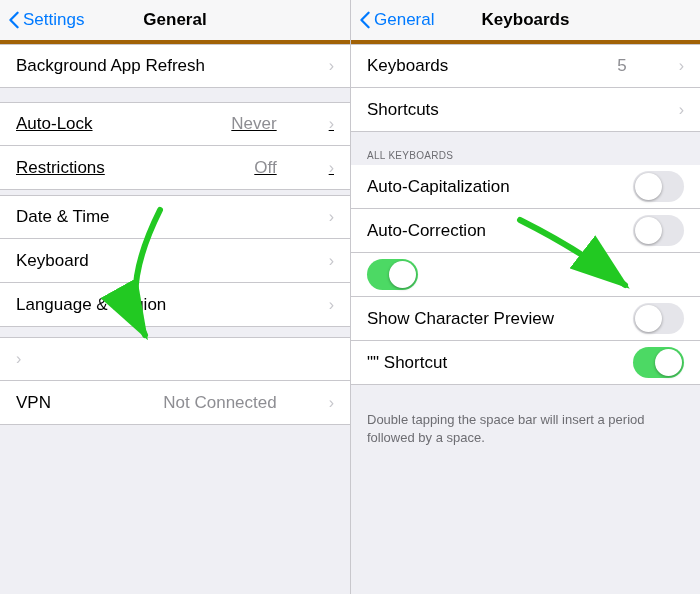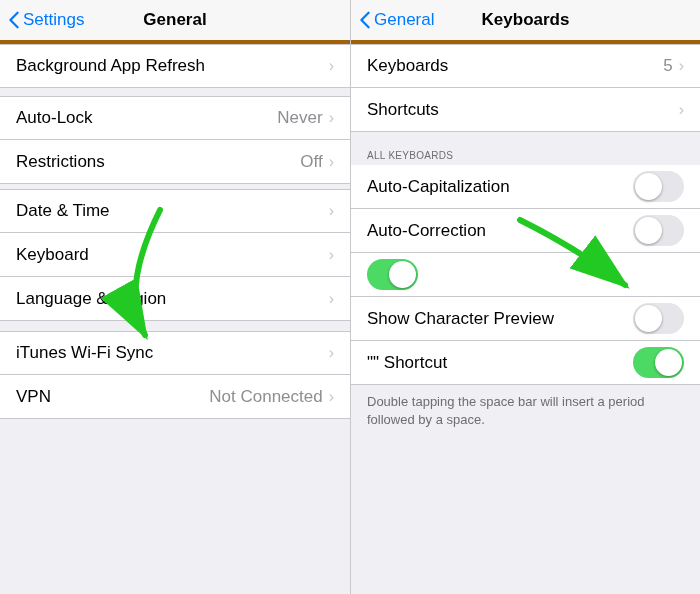--- a/index.html
+++ b/index.html
@@ -71,20 +71,21 @@
     }
 
     .list-item {
       background: #fff;
       border-bottom: 1px solid #c8c7cc;
       display: flex;
       align-items: center;
       padding: 0 16px;
       min-height: 44px;
       position: relative;
+      gap: 46px;
     }
     .list-item:first-child {
       border-top: 1px solid #c8c7cc;
     }
 
     .item-label {
       font-size: 17px;
       color: #000;
       flex: 1;
     }
@@ -155,20 +156,21 @@
       top: 0;
       width: 350px;
       height: 594px;
     }
 
     .section-footer {
       font-size: 13px;
       color: #6d6d72;
       padding: 8px 16px 12px 16px;
       line-height: 1.4;
+      margin-top: 18px;
     }
   </style>
 </head>
 <body>
 
 <div class="panel">
   <div class="nav-bar">
     <div class="nav-back">
       <svg viewBox="0 0 12 20" fill="none" stroke="#007aff" stroke-width="2.5" stroke-linecap="round" stroke-linejoin="round">
         <polyline points="10,2 2,10 10,18"></polyline>
@@ -180,21 +182,21 @@
 
   <div class="settings-list">
 
     <div class="section-group">
       <div class="list-item">
         <span class="item-label">Background App Refresh</span>
         <span class="chevron">›</span>
       </div>
     </div>
 
-    <div class="section-group" style="margin-top:8px;">
+    <div class="section-group" style="margin-top:14px;text-decoration:underline;">
       <div class="list-item">
         <span class="item-label">Auto-Lock</span>
         <span class="item-value">Never</span>
         <span class="chevron">›</span>
       </div>
       <div class="list-item">
         <span class="item-label">Restrictions</span>
         <span class="item-value">Off</span>
         <span class="chevron">›</span>
       </div>
@@ -210,21 +212,20 @@
         <span class="chevron">›</span>
       </div>
       <div class="list-item">
         <span class="item-label">Language &amp; Region</span>
         <span class="chevron">›</span>
       </div>
     </div>
 
     <div class="section-group" style="margin-top:10px;">
       <div class="list-item">
-        <span class="item-label">iTunes Wi-Fi Sync</span>
         <span class="chevron">›</span>
       </div>
       <div class="list-item">
         <span class="item-label">VPN</span>
         <span class="item-value">Not Connected</span>
         <span class="chevron">›</span>
       </div>
     </div>
   </div>
 </div>

